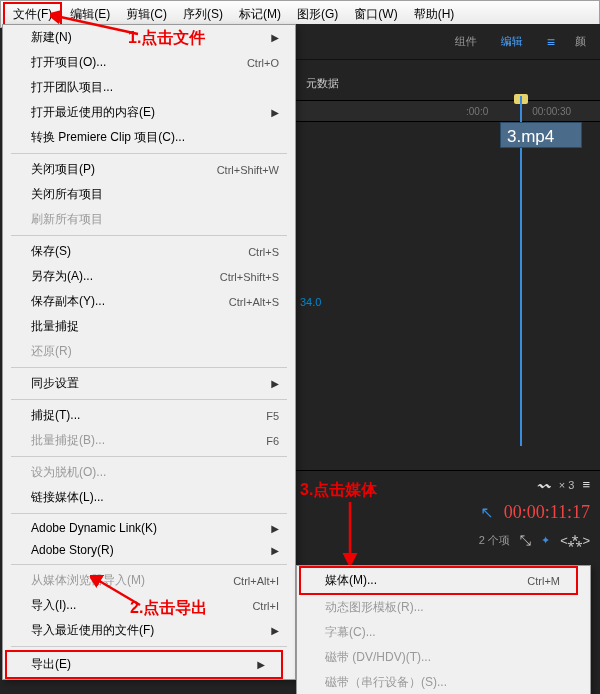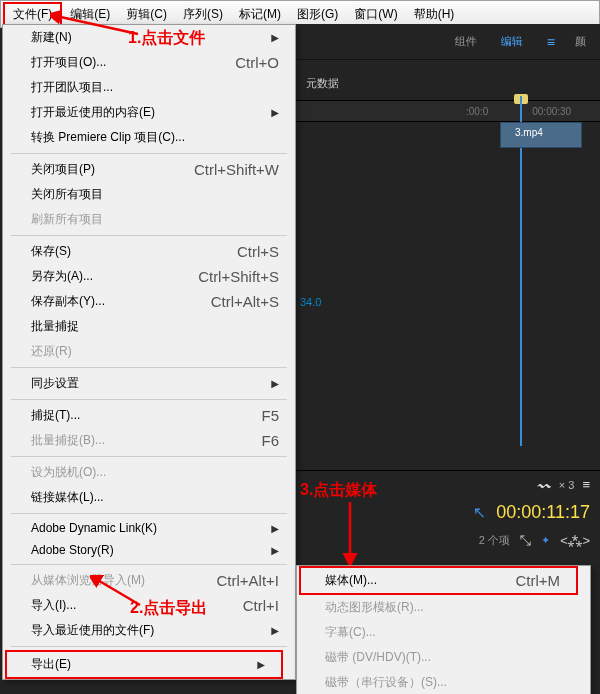--- a/index.html
+++ b/index.html
@@ -37,21 +37,21 @@
     .dropdown-item {
       display: flex;
       justify-content: space-between;
       padding: 4px 16px 4px 28px;
       cursor: pointer;
       align-items: center;
     }
     .dropdown-item.disabled { color: #999; }
     .dropdown-item.boxed { border: 2px solid #e00; margin-left: 2px; margin-right: 12px; padding-left: 24px; }
     .dropdown-sep { height: 1px; background: #ccc; margin: 3px 8px; }
-    .shortcut { color: #555; font-size: 15px; }
+    .shortcut { color: #555; font-size: 11px; }
     .submenu-arrow { color: #333; font-size: 10px; }
     
     .submenu {
       position: absolute;
       top: 565px;
       left: 296px;
       width: 295px;
       background: #f0f0f0;
       border: 1px solid #999;
       box-shadow: 3px 3px 6px rgba(0,0,0,0.3);
@@ -102,22 +102,22 @@
     .ruler-tc { color: #777; }
     .clip {
       position: absolute;
       top: 122px;
       left: 500px;
       width: 82px;
       height: 26px;
       background: #4a6b8a;
       border: 1px solid #2a4a6a;
       color: #fff;
-      font-size: 10px;
-      padding: 4px 14px;
+      font-size: 17px;
+      padding: 4px 6px;
     }
     .playhead {
       position: absolute;
       top: 96px;
       left: 520px;
       width: 2px;
       height: 350px;
       background: #3a8dde;
     }
     .playhead-handle {
@@ -146,21 +146,21 @@
       gap: 8px;
     }
     .wave-ico { color: #ddd; font-size: 13px; }
     .tp-row2 {
       display: flex; justify-content: flex-end; align-items: center;
       padding: 4px 10px;
       font-size: 14px;
       color: #3a8dde;
       gap: 10px;
     }
-    .tc-big { font-size: 18px; font-family: Liberation Sans, sans-serif; color: #fde047; }
+    .tc-big { font-size: 18px; font-family: Liberation Serif, serif; color: #ef4444; }
     .tp-row3 {
       display: flex; justify-content: flex-end; align-items: center;
       padding: 4px 10px;
       color: #999;
       font-size: 11px;
       gap: 10px;
     }
     .snap-ico { color: #ccc; font-size: 14px; }
     .link-ico { color: #ccc; font-size: 13px; }
     

